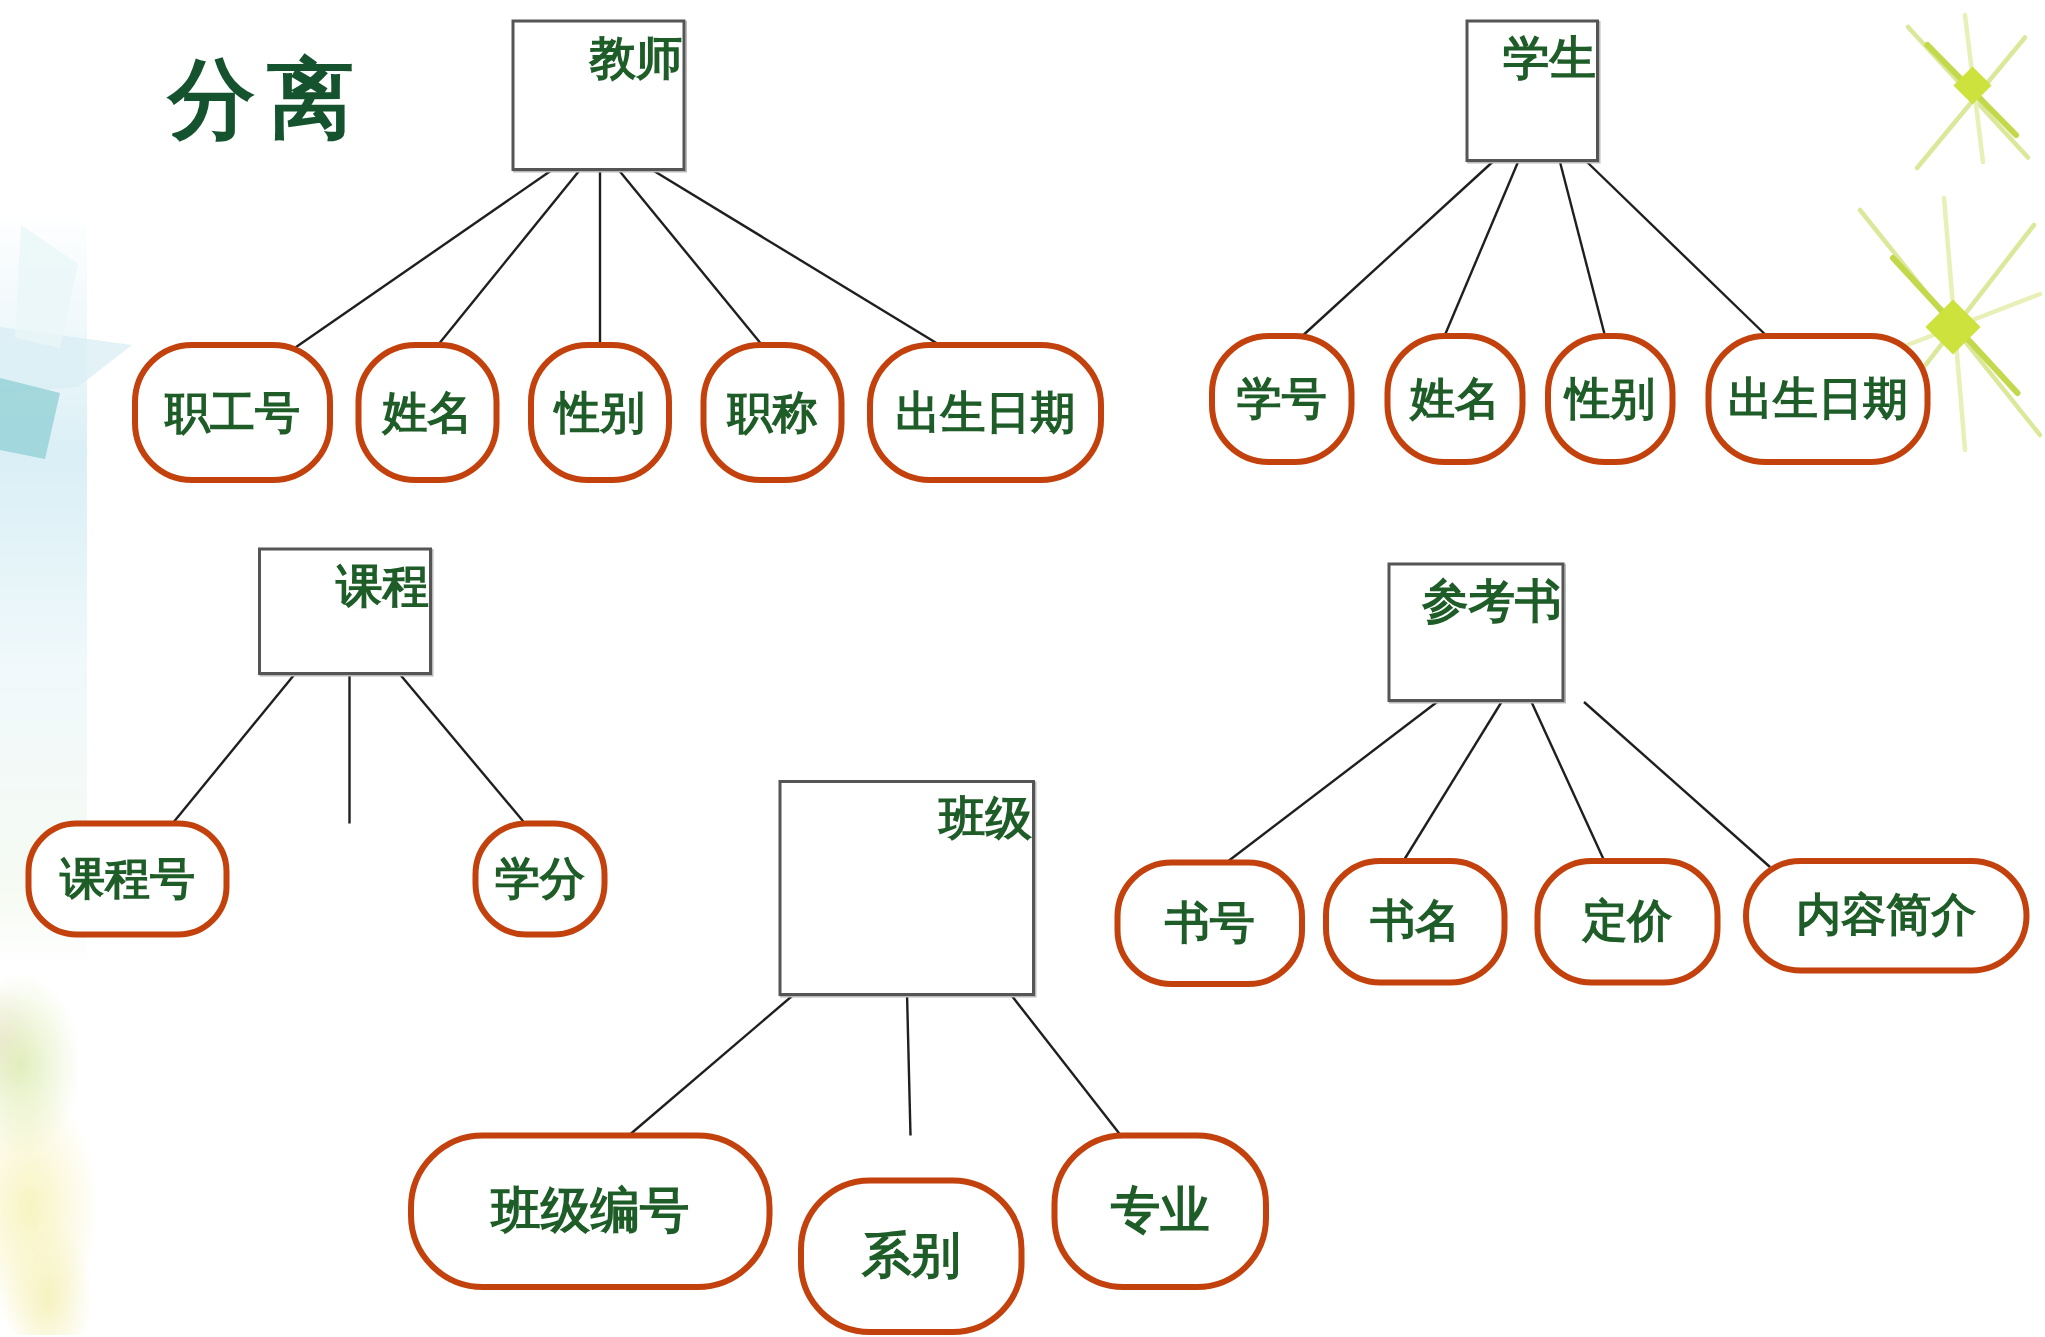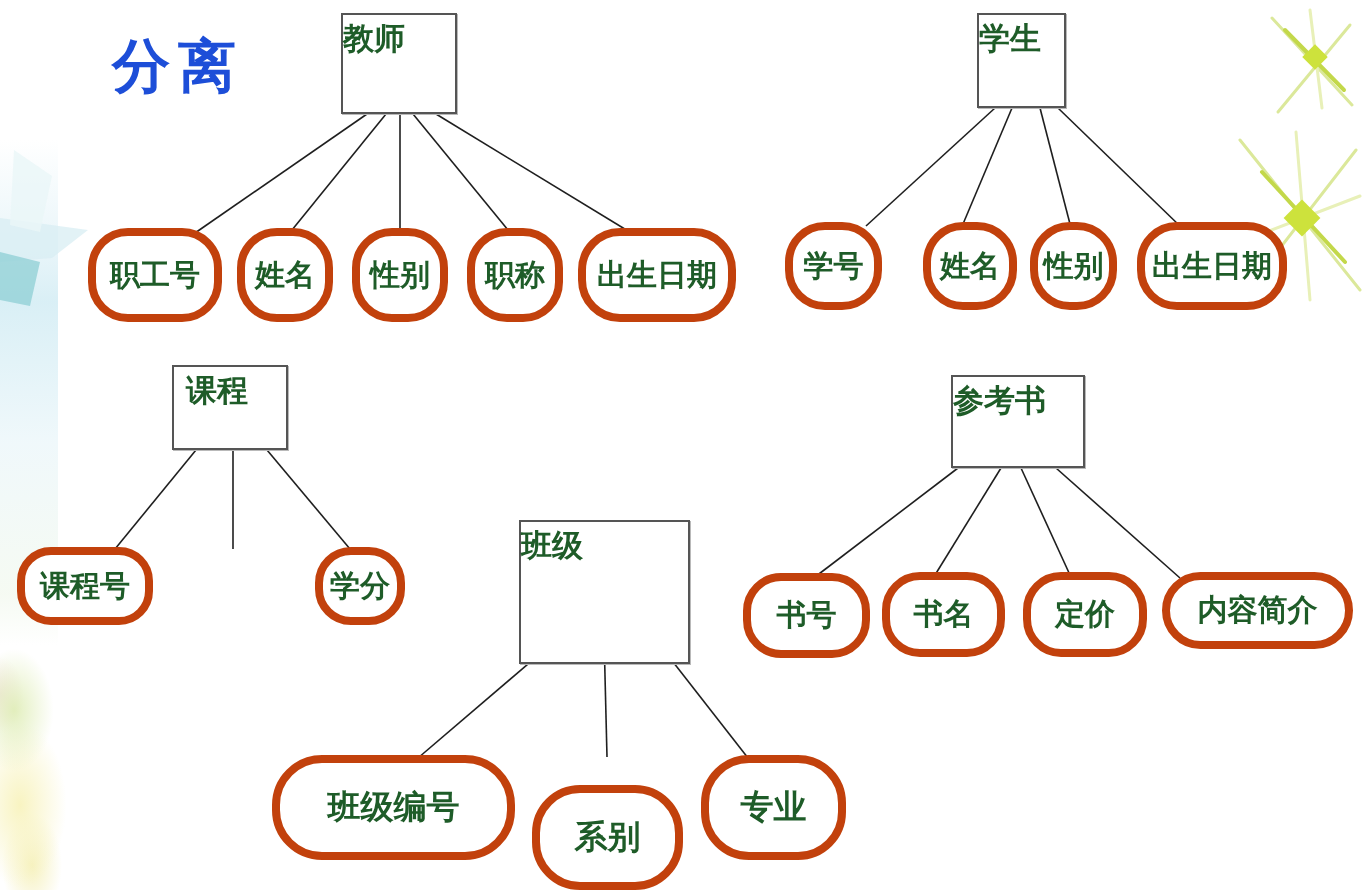--- a/index.html
+++ b/index.html
@@ -6,34 +6,34 @@
   .slide {
     position:relative; width:1363px; height:891px; background:#ffffff;
     overflow:hidden; font-family:"Liberation Sans","DejaVu Sans",sans-serif;
   }
   .layer { position:absolute; left:0; top:0; width:1363px; height:891px; }
   .layer.bg { z-index:1; }
   .layer.lines { z-index:2; }
 
   .slide-title {
     position:absolute; left:112px; top:28px; z-index:3;
-    font-size:58px; font-weight:bold; letter-spacing:8px; color:#1d4ed8;
+    font-size:58px; font-weight:bold; letter-spacing:8px; color:#14532d;
   }
 
   .entity-box {
     position:absolute; z-index:3; box-sizing:border-box;
     background:#ffffff; border:2px solid #555555;
     box-shadow:1px 1px 0 #b9b9b9;
-    text-align:left; padding-top:3px;
+    text-align:right; padding-top:3px;
     color:#1E5C28; font-size:31px; font-weight:bold;
   }
 
   .attr {
     position:absolute; z-index:3; box-sizing:border-box;
-    background:#ffffff; border:8px solid #c2410c;
+    background:#ffffff; border:4px solid #c2410c;
     display:flex; align-items:center; justify-content:center;
     color:#1E5C28; font-size:30px; font-weight:bold; white-space:nowrap;
   }
   .attr.big { font-size:33px; }
 
   .decor-blob-bottom-left {
     position:absolute; z-index:1; left:-18px; top:640px; width:100px; height:250px;
     background:
       radial-gradient(55px 85px at 32px 70px,  rgba(221,236,178,0.85), rgba(221,236,178,0) 72%),
       radial-gradient(62px 110px at 38px 165px, rgba(248,243,190,0.95), rgba(248,243,190,0) 75%),
@@ -115,33 +115,33 @@
   <div class="slide-title">分离</div>
 
   <div class="entity-box" style="left:341px; top:13px; width:116px; height:101px;">教师</div>
   <div class="attr" style="left:88px;  top:228px; width:134px; height:94px; border-radius:40px;">职工号</div>
   <div class="attr" style="left:237px; top:228px; width:96px;  height:94px; border-radius:40px;">姓名</div>
   <div class="attr" style="left:352px; top:228px; width:96px;  height:94px; border-radius:40px;">性别</div>
   <div class="attr" style="left:467px; top:228px; width:96px;  height:94px; border-radius:40px;">职称</div>
   <div class="attr" style="left:578px; top:228px; width:158px; height:94px; border-radius:42px;">出生日期</div>
 
   <div class="entity-box" style="left:977px; top:13px; width:89px; height:95px;">学生</div>
-  <div class="attr" style="left:785px;  top:222px; width:97px;  height:88px; border-radius:40px;">学号</div>
+  <div class="attr" style="left:806px;  top:222px; width:97px;  height:88px; border-radius:40px;">学号</div>
   <div class="attr" style="left:923px;  top:222px; width:94px;  height:88px; border-radius:40px;">姓名</div>
   <div class="attr" style="left:1030px; top:222px; width:87px;  height:88px; border-radius:40px;">性别</div>
   <div class="attr" style="left:1137px; top:222px; width:150px; height:88px; border-radius:40px;">出生日期</div>
 
   <div class="entity-box" style="left:172px; top:365px; width:116px; height:85px;padding-left:12px;">课程</div>
   <div class="attr" style="left:17px;  top:547px; width:136px; height:78px; border-radius:34px;">课程号</div>
   <div class="attr" style="left:315px; top:547px; width:90px;  height:78px; border-radius:36px;">学分</div>
 
   <div class="entity-box" style="left:519px; top:520px; width:171px; height:144px;">班级</div>
   <div class="attr big" style="left:272px; top:755px; width:243px; height:105px; border-radius:50px;">班级编号</div>
   <div class="attr big" style="left:532px; top:755px; width:151px; height:105px; border-radius:48px;margin-top:30px;">系别</div>
   <div class="attr big" style="left:701px; top:755px; width:145px; height:105px; border-radius:48px;">专业</div>
 
-  <div class="entity-box" style="left:951px; top:375px; width:134px; height:93px;font-family:Liberation Mono, monospace;">参考书</div>
+  <div class="entity-box" style="left:925px; top:375px; width:118px; height:93px;font-family:Liberation Mono, monospace;">参考书</div>
   <div class="attr" style="left:743px;  top:573px; width:127px; height:85px; border-radius:38px;font-family:Liberation Mono, monospace;">书号</div>
   <div class="attr" style="left:882px;  top:572px; width:123px; height:85px; border-radius:38px;">书名</div>
   <div class="attr" style="left:1023px; top:572px; width:124px; height:85px; border-radius:38px;">定价</div>
   <div class="attr" style="left:1162px; top:572px; width:191px; height:77px; border-radius:40px;">内容简介</div>
 
 </div>
 
 </body></html>

